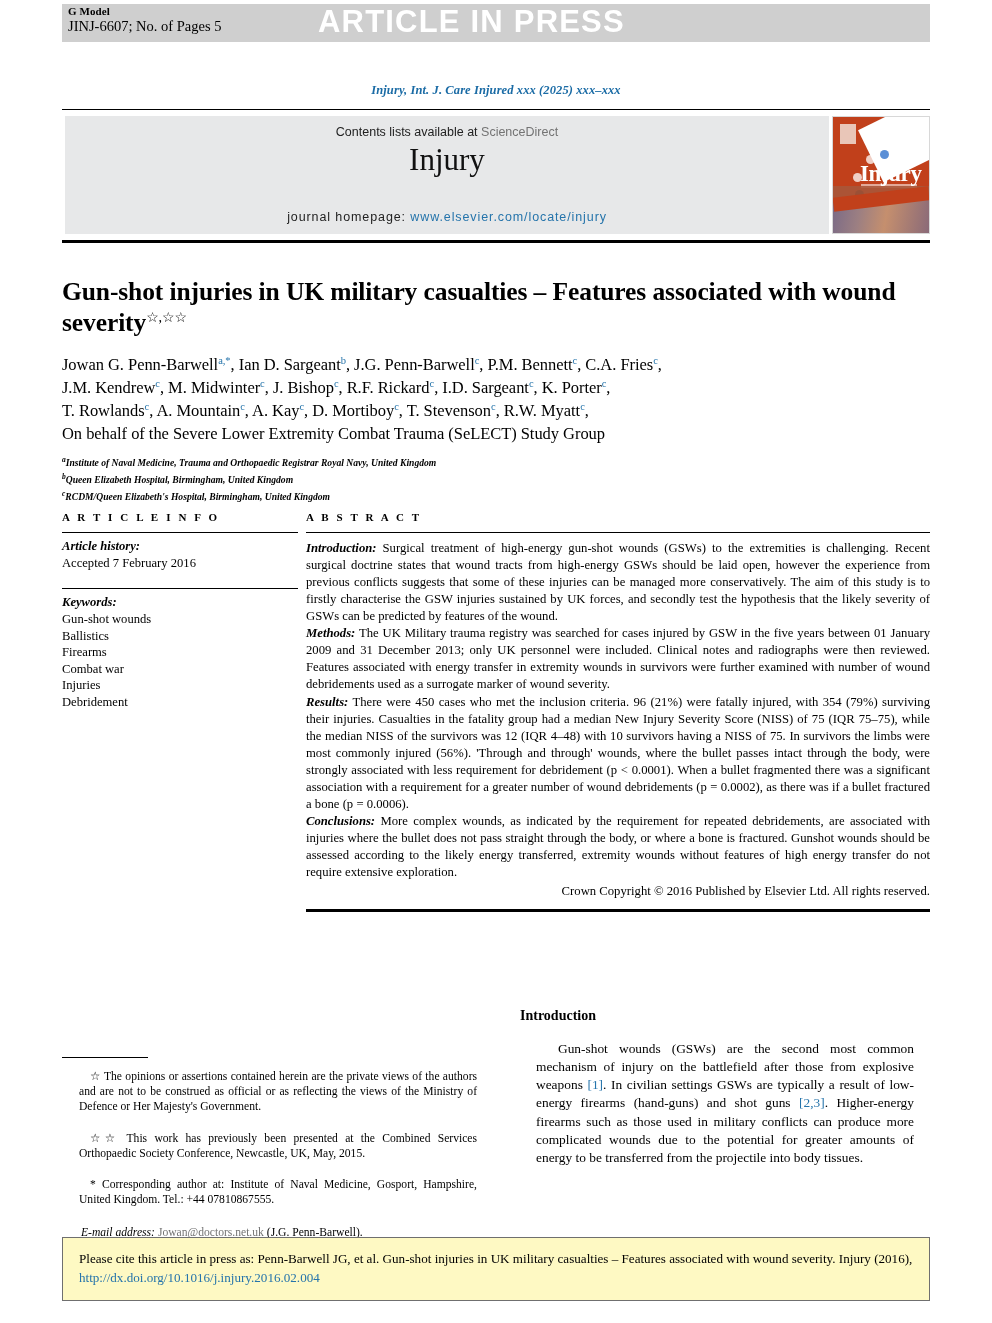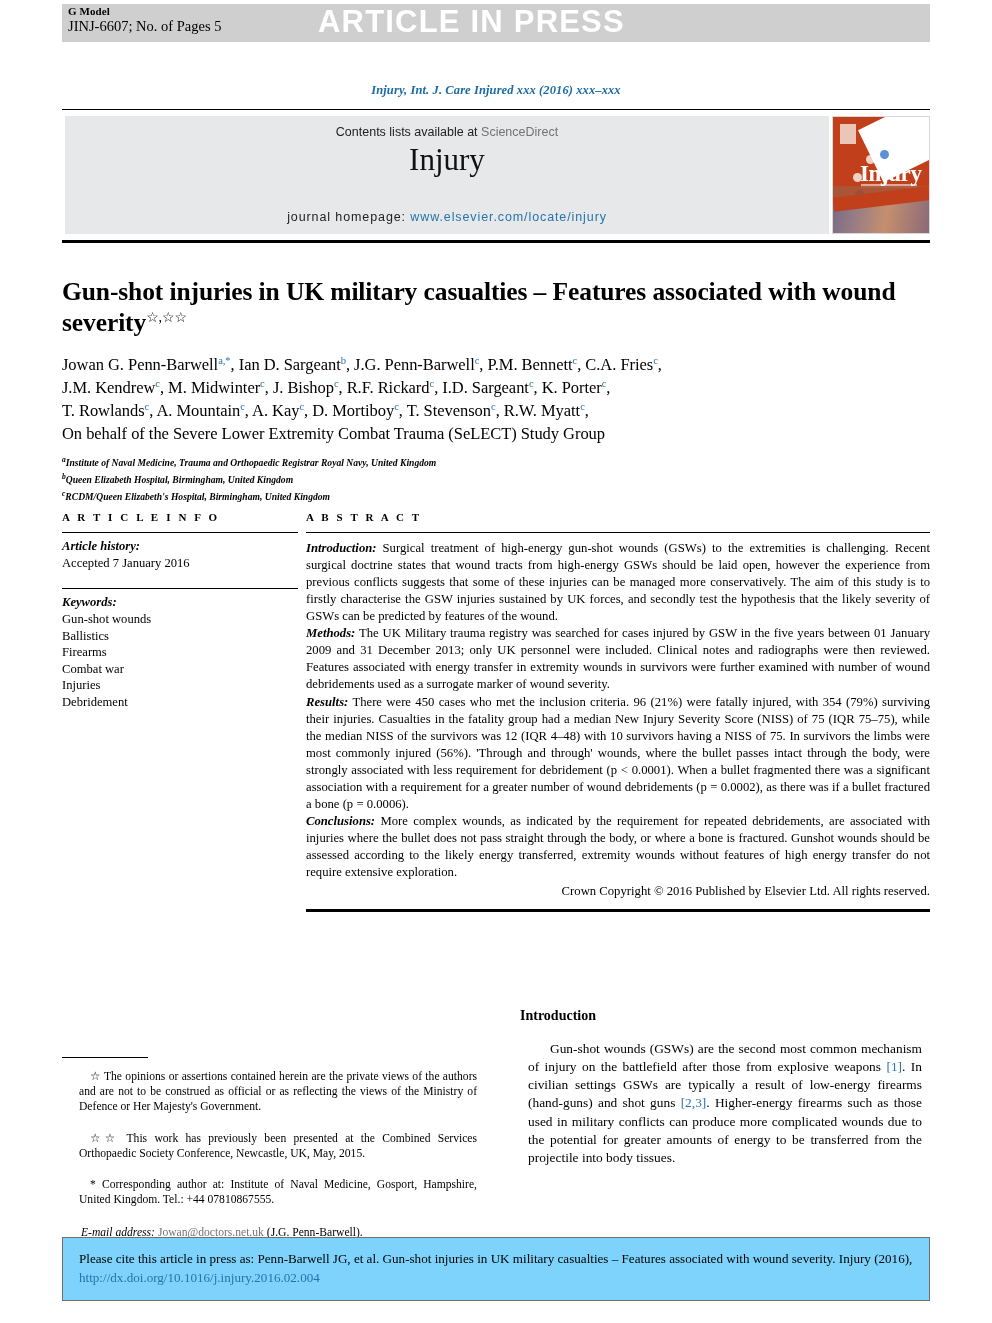--- a/index.html
+++ b/index.html
@@ -282,32 +282,32 @@
   .intro-col { flex: 1 1 auto; padding-top: 3px; }
   .intro-head {
     font-size: 14px;
     font-weight: bold;
     margin: 0 0 16px 0;
   }
   .intro-body {
     font-size: 13.4px;
     line-height: 1.355;
     text-align: justify;
-    margin: 8px;
+    margin: 16px;
     text-indent: 22px;
   }
   .cite { color: #2574ab; }
 
   
   .cite-box {
     position: absolute;
     left: 62px;
     right: 62px;
     bottom: 22px;
-    background: #7dd3fc;
+    background: #fef9c3;
     border: 1px solid #6f6f6f;
     padding: 12px 16px 13px 16px;
     font-size: 13.1px;
     line-height: 1.4;
   }
   .cite-box .doi { color: #2574ab; }
 </style>
 </head>
 <body>
 
@@ -315,21 +315,21 @@
 
   <div class="topbar">
     <div class="topbar-bg"></div>
     <div class="gmodel">
       <div class="l1">G Model</div>
       <div class="l2">JINJ-6607; No. of Pages 5</div>
     </div>
     <div class="aip">ARTICLE IN PRESS</div>
   </div>
 
-  <div class="journal-line">Injury, Int. J. Care Injured xxx (2016) xxx–xxx</div>
+  <div class="journal-line">Injury, Int. J. Care Injured xxx (2025) xxx–xxx</div>
 
   <div class="masthead">
 
 
     <div class="masthead-center">
       <div class="contents-line">
         <span>Contents lists available at </span><a class="link" href="#">ScienceDirect</a>
       </div>
       <div class="journal-title">Injury</div>
       <div class="homepage-line">
@@ -374,21 +374,21 @@
     <div><sup>c</sup><span>RCDM/Queen Elizabeth's Hospital, Birmingham, United Kingdom</span></div>
   </div>
 
   <div class="info-abstract">
 
     <div class="col-info">
       <div class="sec-head">A R T I C L E  I N F O</div>
       <div class="thin-rule"></div>
       <div class="info-block">
         <div class="lbl">Article history:</div>
-        <div>Accepted 7 January 2016</div>
+        <div>Accepted 7 February 2016</div>
       </div>
       <div class="kw-block">
         <div class="thin-rule"></div>
         <div class="info-block">
           <div class="lbl">Keywords:</div>
           <ul class="kw-list">
             <li>Gun-shot wounds</li>
             <li>Ballistics</li>
             <li>Firearms</li>
             <li>Combat war</li>

